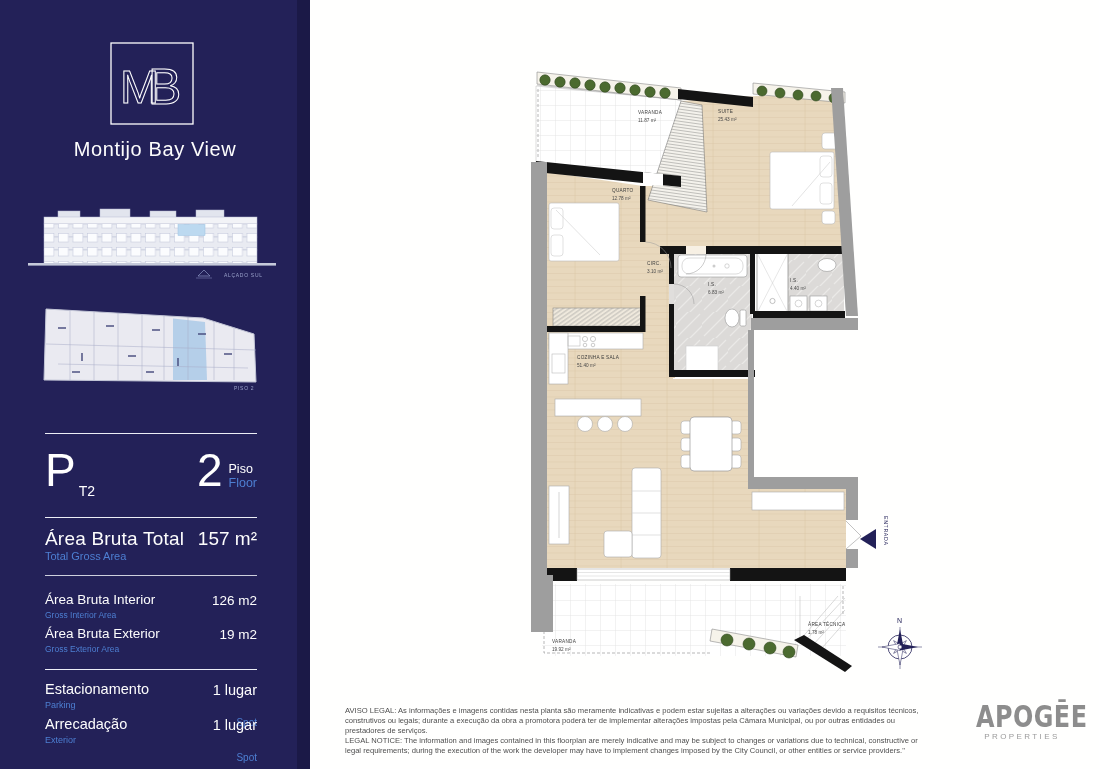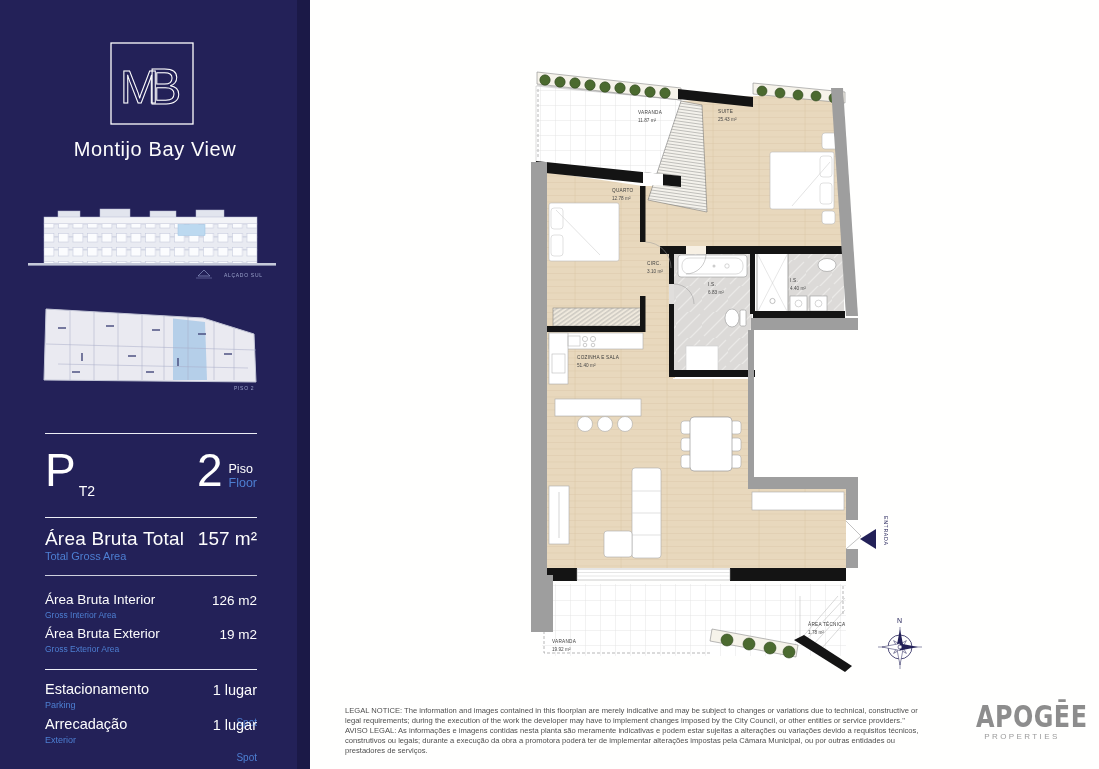--- a/index.html
+++ b/index.html
@@ -420,22 +420,22 @@
     <text x="790" y="289.5" class="pla">4.40 m²</text>
     <text x="577" y="359" class="pl">COZINHA E SALA</text>
     <text x="577" y="366.5" class="pla">51.40 m²</text>
     <text x="552" y="643" class="pl">VARANDA</text>
     <text x="552" y="650.5" class="pla">19.92 m²</text>
     <text x="808" y="626" class="pl">ÁREA TÉCNICA</text>
     <text x="808" y="633.5" class="pla">1.78 m²</text>
   </svg>
 
   <div class="legal">
+    <p>AVISO LEGAL: As informações e imagens contidas nesta planta são meramente indicativas e podem estar sujeitas a alterações ou variações devido a requisitos técnicos, construtivos ou legais; durante a execução da obra a promotora poderá ter de implementar alterações impostas pela Câmara Municipal, ou por outras entidades ou prestadores de serviços.</p>
     <p>LEGAL NOTICE: The information and images contained in this floorplan are merely indicative and may be subject to changes or variations due to technical, constructive or legal requirements; during the execution of the work the developer may have to implement changes imposed by the City Council, or other entities or service providers."</p>
-    <p>AVISO LEGAL: As informações e imagens contidas nesta planta são meramente indicativas e podem estar sujeitas a alterações ou variações devido a requisitos técnicos, construtivos ou legais; durante a execução da obra a promotora poderá ter de implementar alterações impostas pela Câmara Municipal, ou por outras entidades ou prestadores de serviços.</p>
   </div>
 
   <div class="brand">
     <div class="brand-name">APOGĒE</div>
     <div class="brand-sub">PROPERTIES</div>
   </div>
 
 </div>
 
 </body></html>

